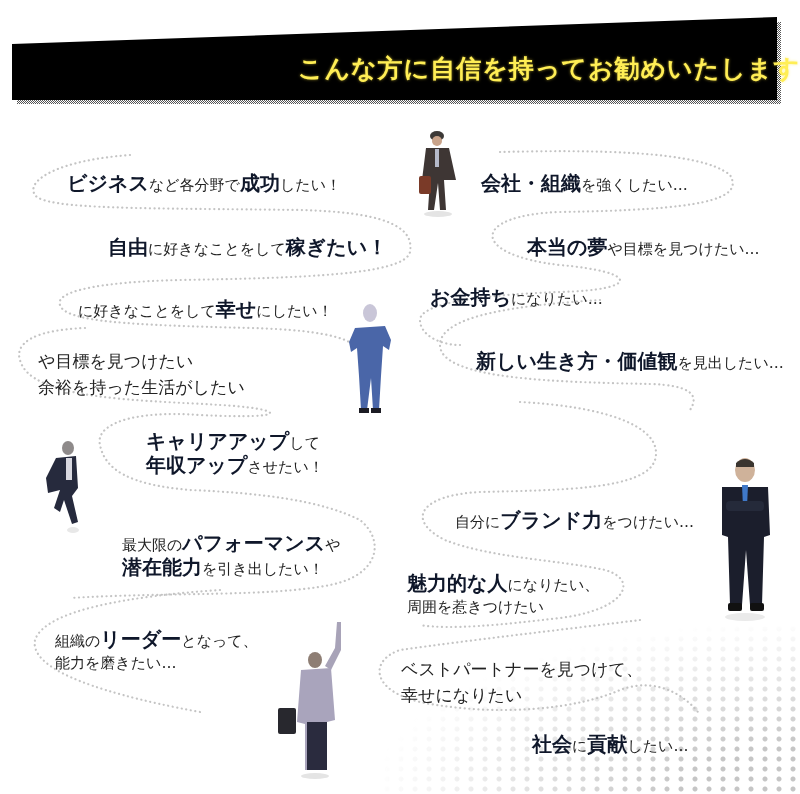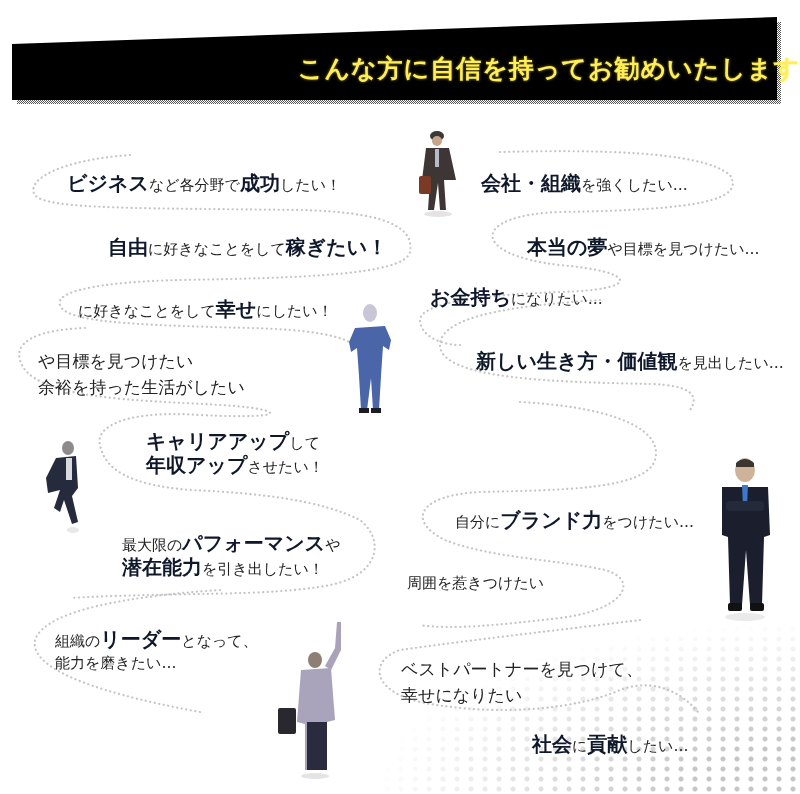--- a/index.html
+++ b/index.html
@@ -156,20 +156,21 @@
 <div class="msg" style="left:455px;top:509px">
   <span>自分に</span><span class="hl">ブランド力</span><span>をつけたい…</span>
 </div>
 
 <div class="msg" style="left:122px;top:532px">
   <div><span>最大限の</span><span class="hl">パフォーマンス</span><span>や</span></div>
   <div><span class="hl">潜在能力</span><span>を引き出したい！</span></div>
 </div>
 
 <div class="msg" style="left:407px;top:572px">
+  <div><span class="hl">魅力的な人</span><span>になりたい、</span></div>
   <div><span>周囲を惹きつけたい</span></div>
 </div>
 
 <div class="msg" style="left:55px;top:628px">
   <div><span>組織の</span><span class="hl">リーダー</span><span>となって、</span></div>
   <div><span>能力を磨きたい…</span></div>
 </div>
 
 <div class="msg" style="left:401px;top:656px">
   <div class="big">ベストパートナーを見つけて、</div>

